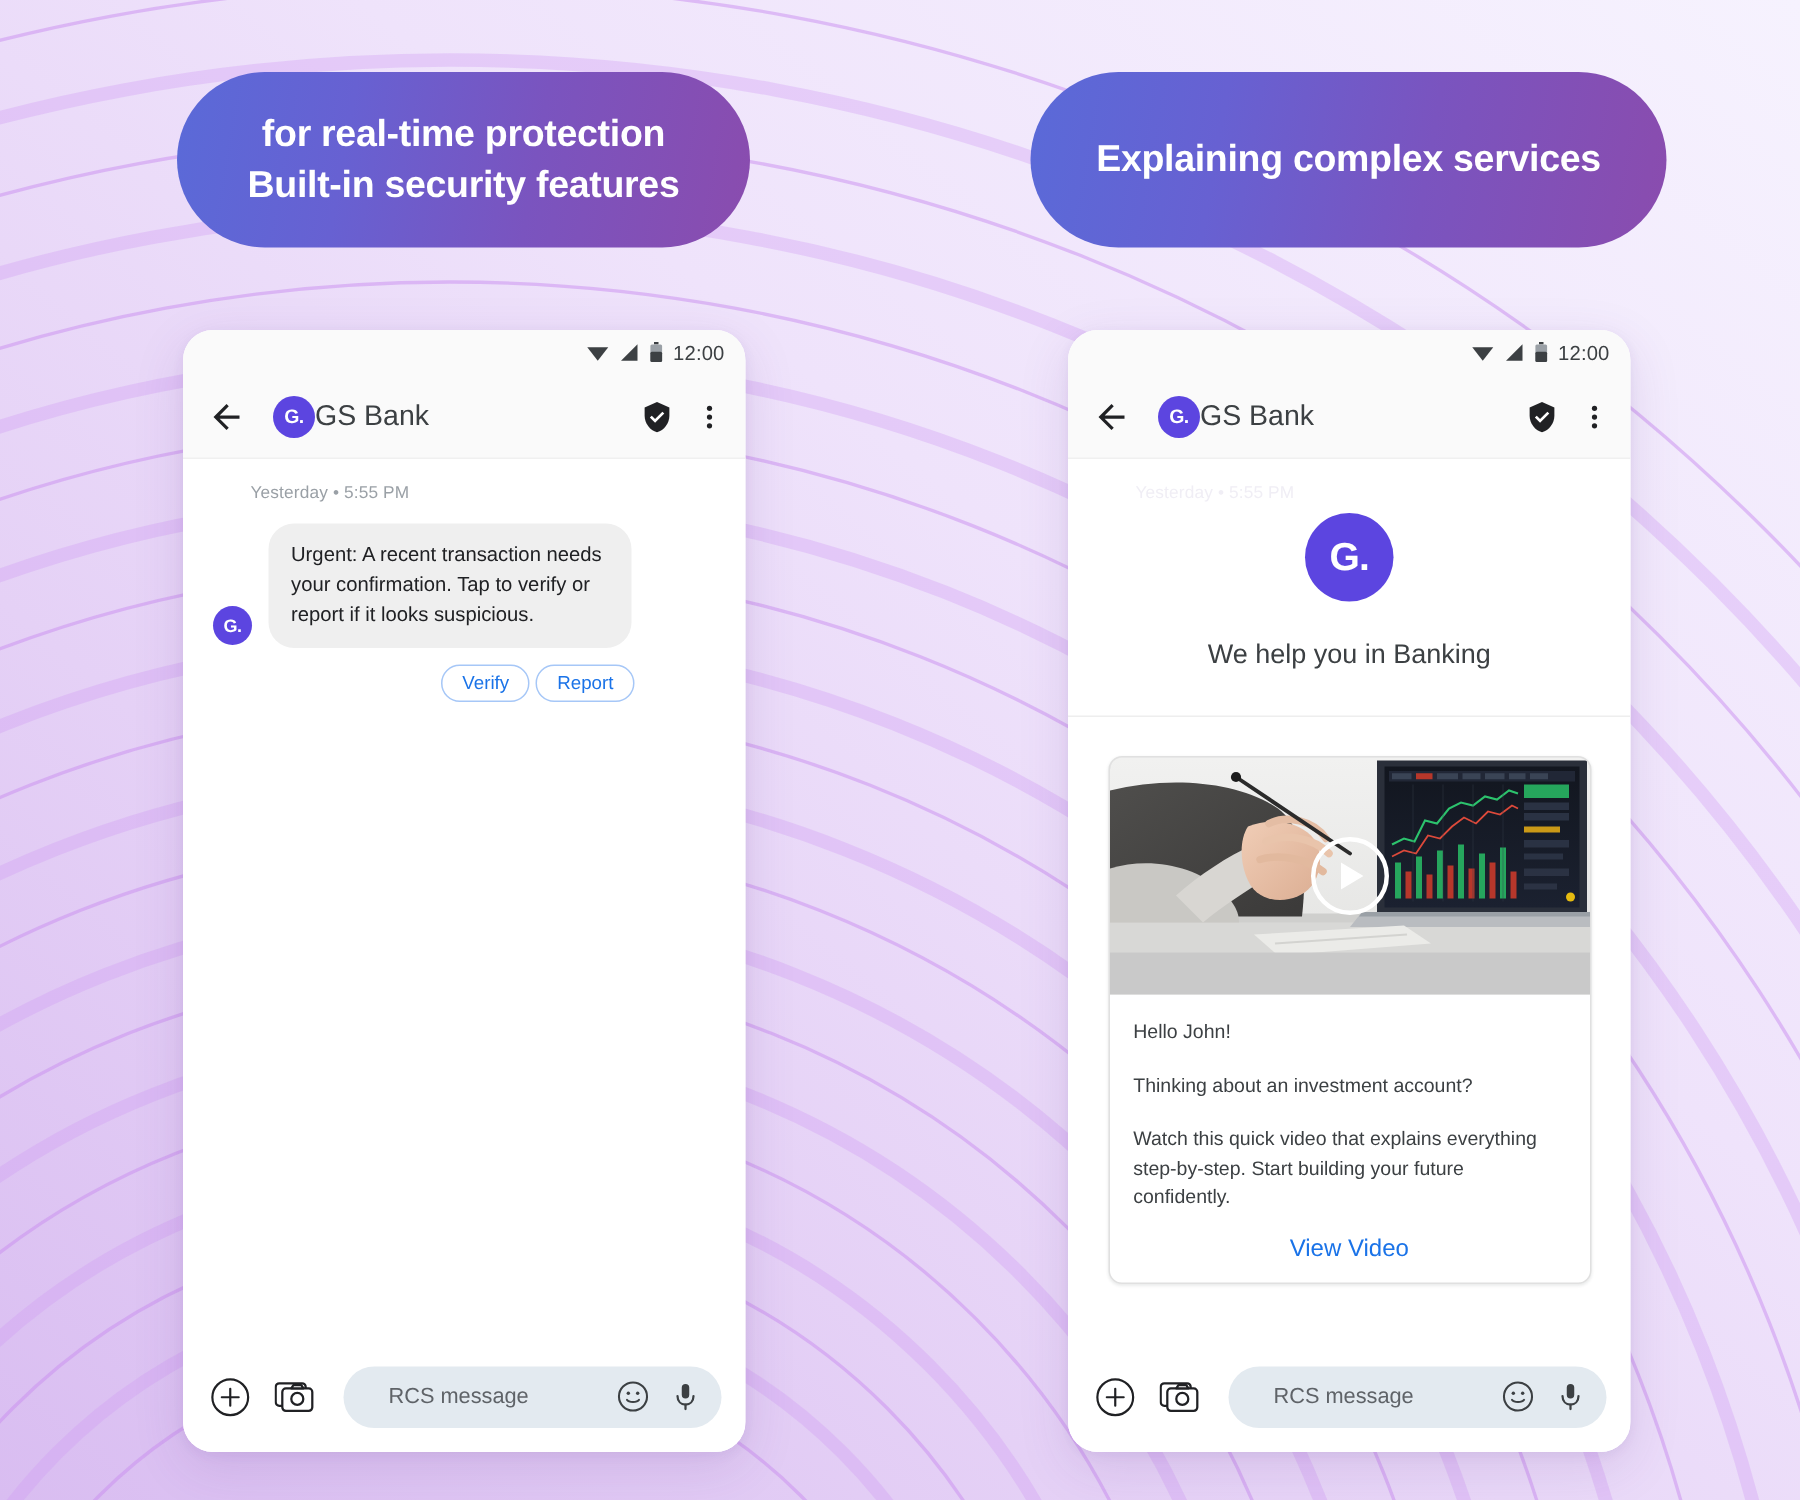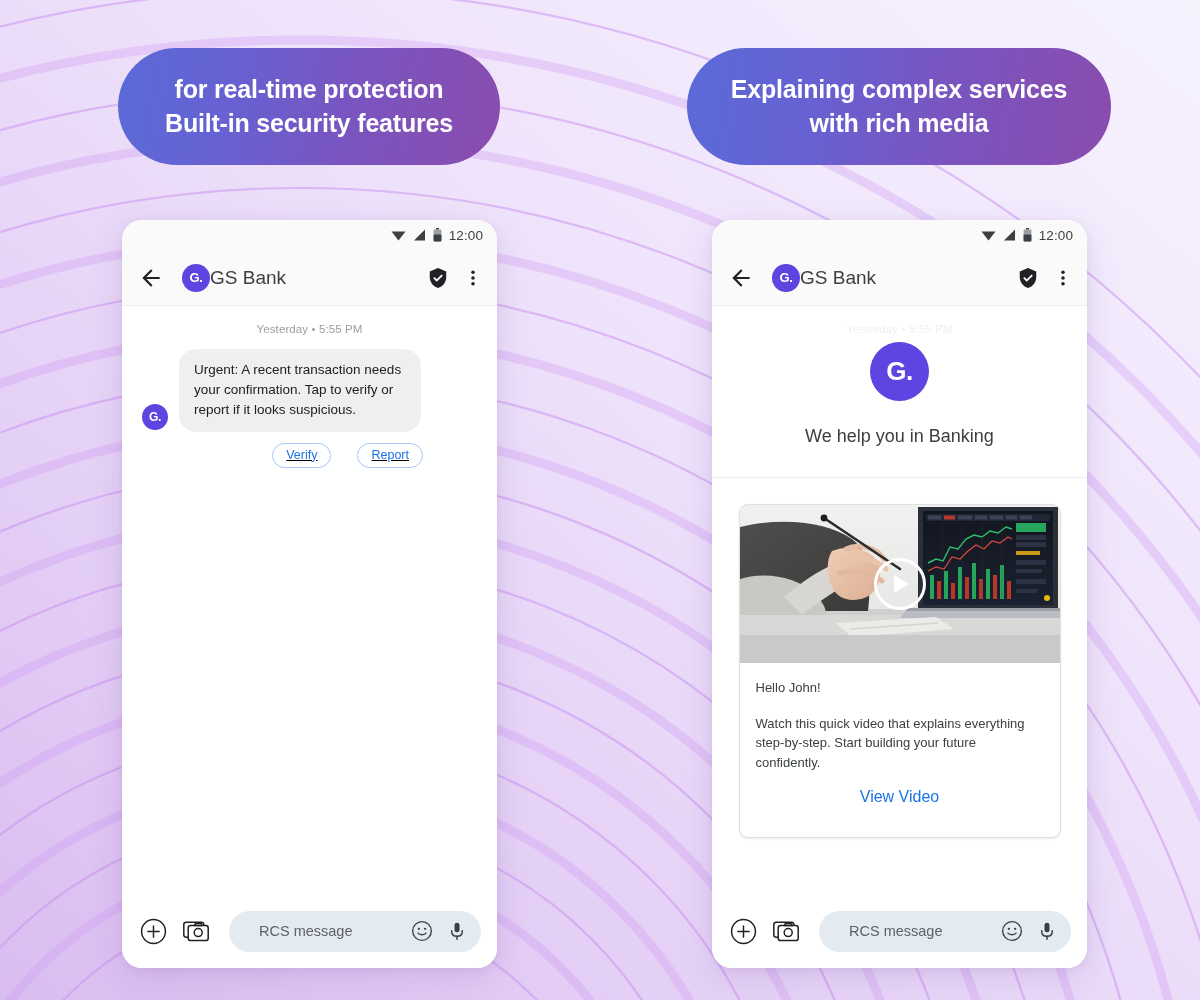--- a/index.html
+++ b/index.html
@@ -87,25 +87,26 @@
     flex: 1 1 auto;
     white-space: nowrap;
   }
   .ab-action { width: 22px; height: 22px; flex: 0 0 auto; cursor: pointer; margin-left: 6px; }
   .ab-more { width: 20px; height: 22px; flex: 0 0 auto; cursor: pointer; margin-left: 14px; }
 
   
   .convo { flex: 1 1 auto; position: relative; background: #ffffff; overflow: hidden; }
 
   .timestamp {
-    text-align: center;
+    text-align: left;
     font-size: 11.5px;
     color: #9aa0a6;
     padding-top: 17px;
     letter-spacing: 0.1px;
+    padding-left: 45px;
   }
   .timestamp.ghost { color: #f0eef5; position: absolute; top: 0; left: 0; right: 0; }
 
   .msg-row { display: flex; align-items: flex-end; padding: 14px 0 0 20px; gap: 11px; }
   .msg-avatar {
     width: 26px; height: 26px; border-radius: 50%;
     background: #5c45e0; color: #fff;
     font-size: 12px; font-weight: bold;
     display: flex; align-items: center; justify-content: center;
     flex: 0 0 auto; letter-spacing: -0.3px;
@@ -113,21 +114,21 @@
   }
   .bubble {
     background: #efefef;
     border-radius: 17px;
     padding: 11px 15px 12px 15px;
     font-size: 13.5px;
     line-height: 1.47;
     color: #202124;
     max-width: 242px;
   }
-  .chips { display: flex; justify-content: flex-end; gap: 26px; padding: 11px 74px 0 0; text-decoration: underline; }
+  .chips { display: flex; justify-content: flex-end; gap: 4px; padding: 11px 74px 0 0; }
   .chip {
     border: 1px solid #a6c7f7;
     color: #1a73e8;
     border-radius: 999px;
     font-size: 12.5px;
     padding: 5px 13px 6px 13px;
     background: #ffffff;
     cursor: pointer;
     line-height: 1;
   }
@@ -169,21 +170,21 @@
     display: flex; align-items: center; justify-content: center;
     cursor: pointer;
   }
   .play-tri {
     width: 0; height: 0;
     border-left: 15px solid #ffffff;
     border-top: 9px solid transparent;
     border-bottom: 9px solid transparent;
     margin-left: 4px;
   }
-  .card-body { padding: 15px 16px 29px 16px; }
+  .card-body { padding: 15px 16px 11px 16px; }
   .card-body p { font-size: 13px; line-height: 1.5; color: #3c4043; margin-bottom: 16px; }
   .card-body p:last-of-type { margin-bottom: 16px; }
   .card-link {
     display: block; text-align: center;
     color: #1a73e8; font-size: 16px; cursor: pointer;
     padding-bottom: 2px;
   }
 
   
   .composer {
@@ -259,21 +260,20 @@
 <div class="pill" id="pill-left">
   <div>
     <span class="pill-line">for real-time protection</span>
     <span class="pill-line">Built-in security features</span>
   </div>
 </div>
 
 <div class="pill" id="pill-right">
   <div>
     <span class="pill-line">Explaining complex services</span>
-    <span class="pill-line">with rich media</span>
   </div>
 </div>
 
 <div class="phone" id="phone-left">
 
   <div class="statusbar">
     <svg class="sb-ico" width="15" height="12" viewBox="0 0 15 12">
       <path d="M0.5 2.5 L14.5 2.5 L7.5 11.5 Z" fill="#3c4043"></path>
     </svg>
     <svg class="sb-ico" width="13" height="12" viewBox="0 0 13 12">
@@ -493,20 +493,21 @@
           <path d="M110 124 L198 118" stroke="#d3d3d0" stroke-width="1.4"></path>
 
           <rect x="0" y="130" width="322" height="28" fill="#c9c9c9"></rect>
         </svg>
         <div class="play-btn">
           <div class="play-tri"></div>
         </div>
       </div>
       <div class="card-body">
         <p>Hello John!</p>
+        <p>Thinking about an investment account?</p>
         <p>Watch this quick video that explains everything step-by-step. Start building your future confidently.</p>
         <span class="card-link">View Video</span>
       </div>
     </div>
   </div>
 
   <div class="composer">
     <svg class="comp-icon" id="plus-wrap-r" width="27" height="27" viewBox="0 0 24 24">
       <circle cx="12" cy="12" r="10.6" fill="none" stroke="#202124" stroke-width="1.3"></circle>
       <path d="M12 7 V17 M7 12 H17" stroke="#202124" stroke-width="1.3" stroke-linecap="round"></path>

